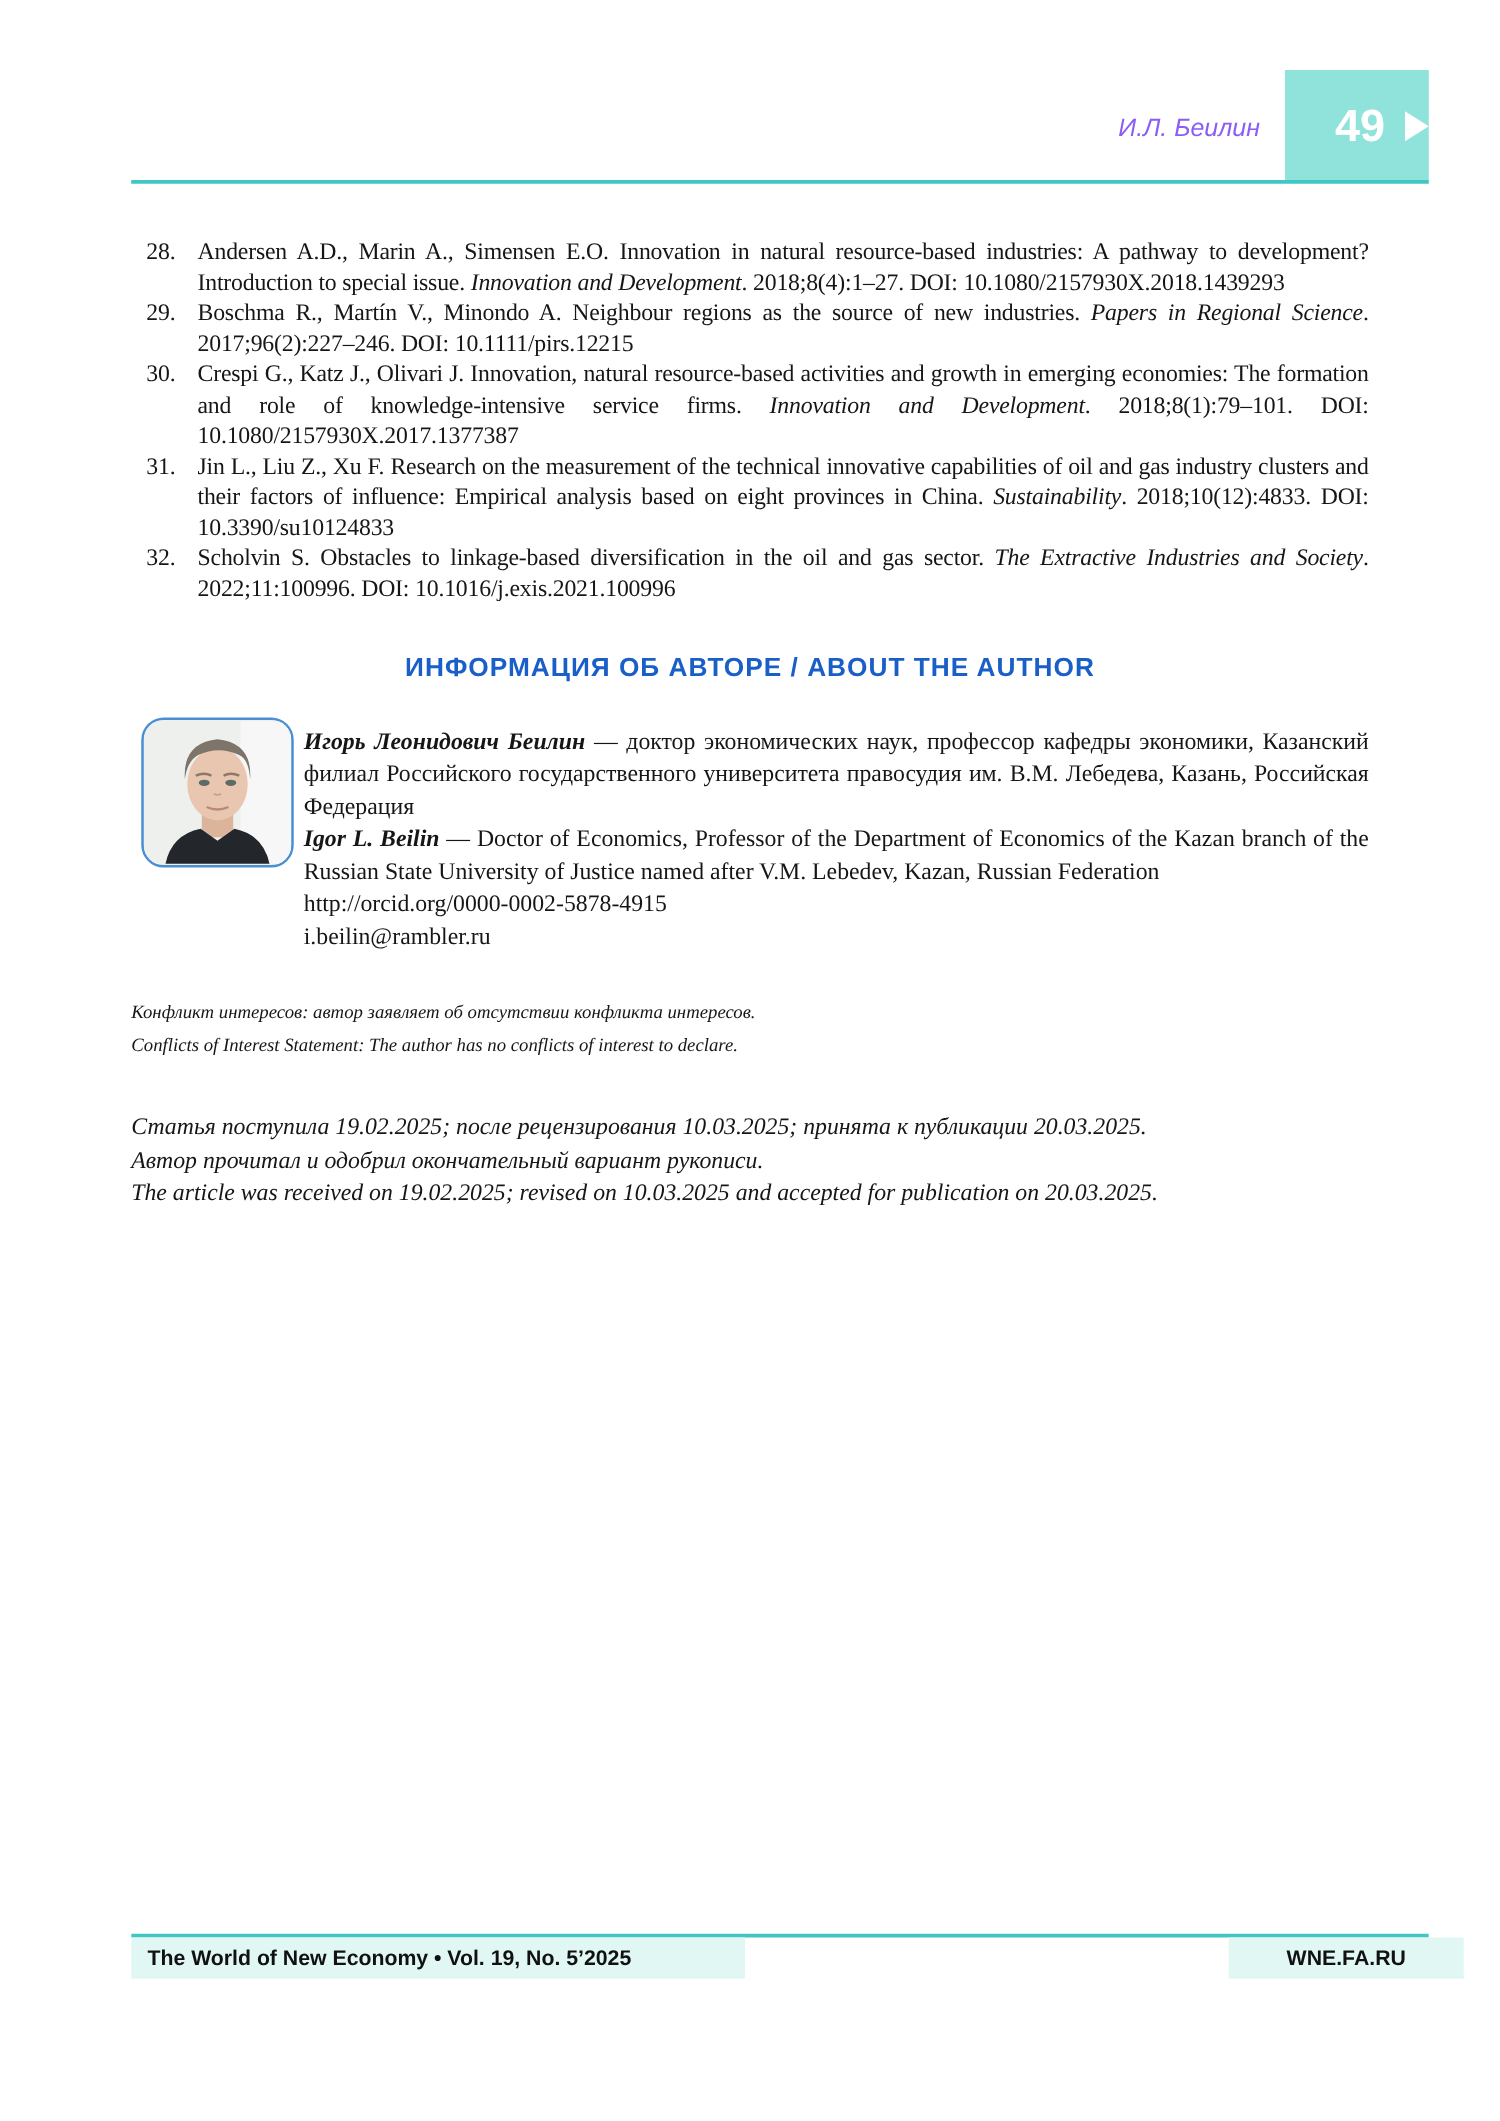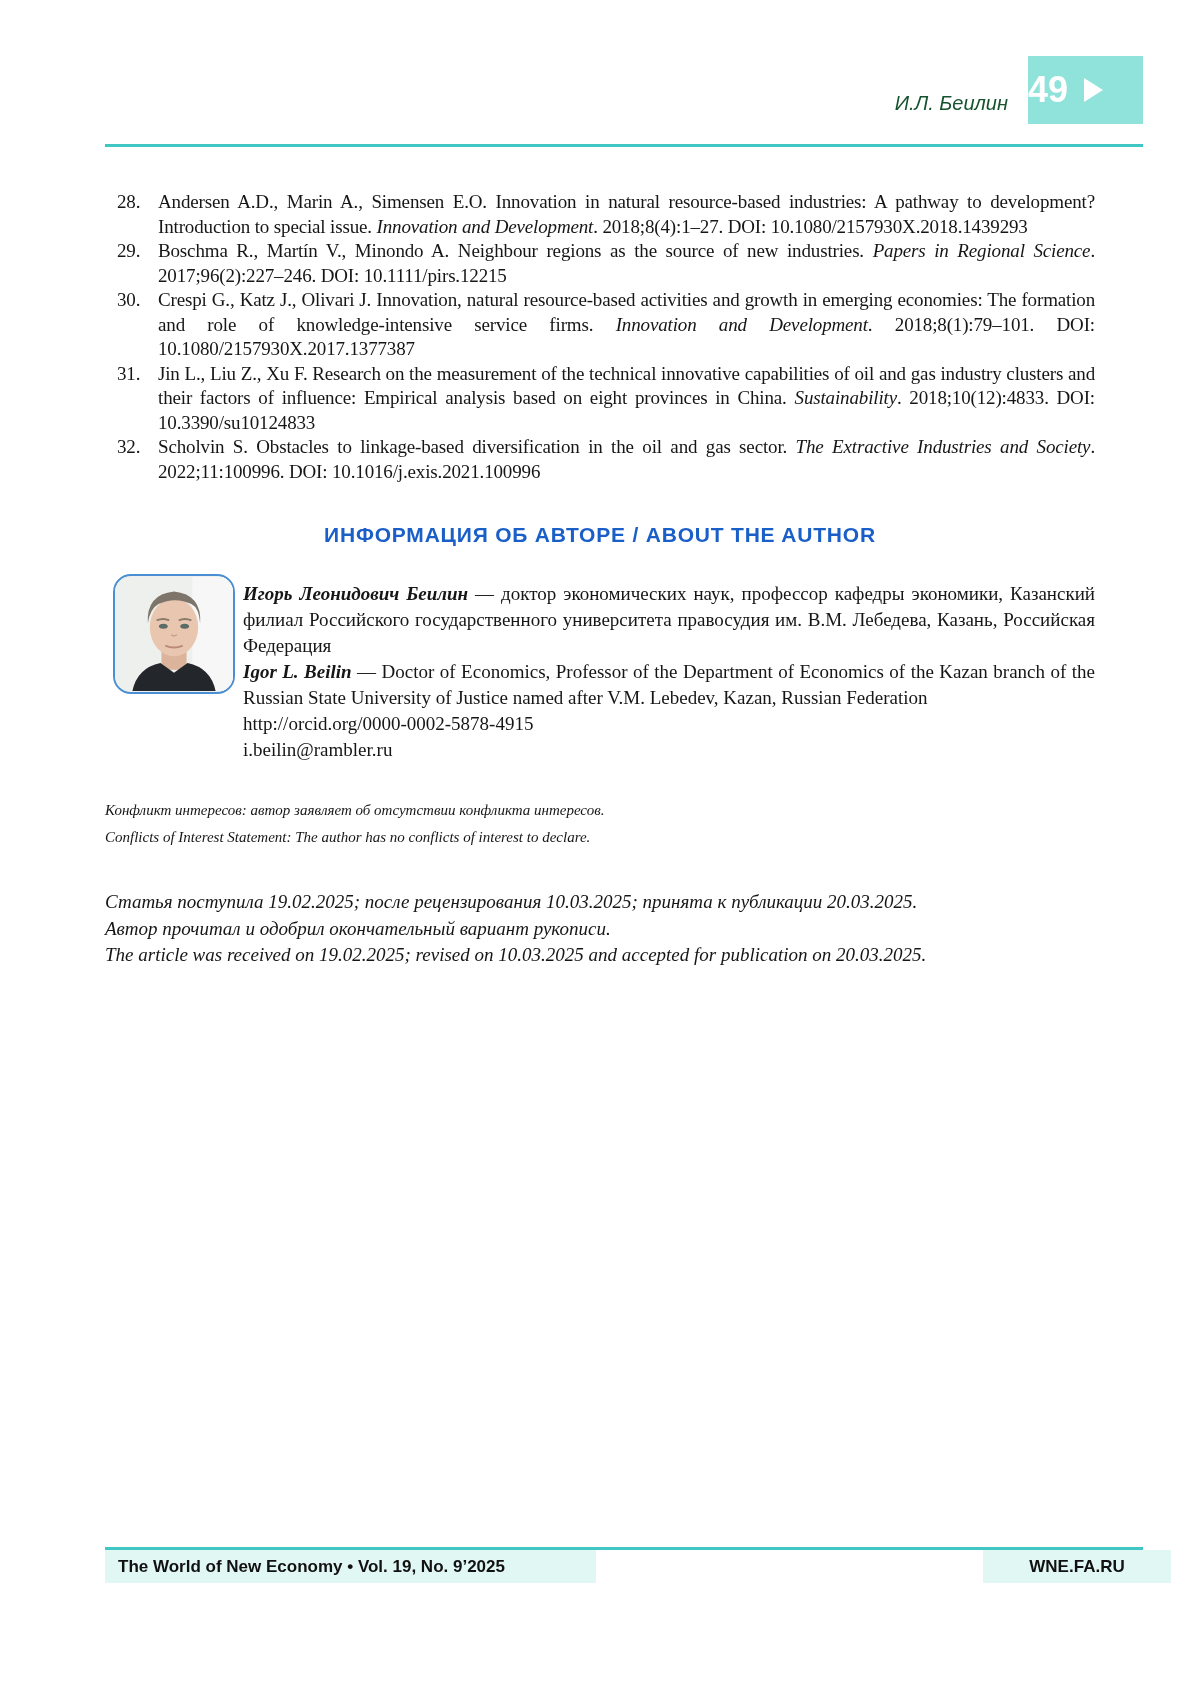--- a/index.html
+++ b/index.html
@@ -3,25 +3,25 @@
 <meta charset="utf-8">
 <style>
   html,body { margin:0; padding:0; background:#ffffff; }
   .page {
     position:relative; width:1200px; height:1697px; background:#ffffff;
     font-family:"Liberation Serif", serif; color:#161616; overflow:hidden;
   }
   
   .hdr-author {
     position:absolute; left:105px; top:92px; width:903px; text-align:right;
-    font-family:"Liberation Sans", sans-serif; font-style:italic; font-size:20px; color:#14532d;
+    font-family:"Liberation Sans", sans-serif; font-style:italic; font-size:20px; color:#8b5cf6;
   }
   .page-box {
-    position:absolute; left:1028px; top:56px; width:115px; height:68px;
-    background:#8fe3db; display:flex; align-items:center; justify-content:flex-start; gap:16px;
+    position:absolute; left:1028px; top:56px; width:115px; height:90px;
+    background:#8fe3db; display:flex; align-items:center; justify-content:flex-end; gap:16px;
   }
   .page-num { color:#ffffff; font-family:"Liberation Sans", sans-serif; font-weight:bold; font-size:36px; }
   .page-arrow { width:0; height:0; border-left:19px solid #ffffff; border-top:12px solid transparent; border-bottom:12px solid transparent; }
   .hdr-rule { position:absolute; left:105px; top:144px; width:1038px; height:3px; background:#41c7c3; }
   
   .refs { position:absolute; left:105px; top:170px; width:990px; font-size:19px; line-height:24.5px; letter-spacing:-0.15px;margin-top:20px; }
   .ref-item { display:flex; }
   .ref-num { flex:0 0 53px; width:53px; padding-left:12px; box-sizing:border-box; }
   .ref-body { flex:1; text-align:justify; }
   
@@ -123,19 +123,19 @@
   </div>
 
   <div class="dates">
     <div>Статья поступила 19.02.2025; после рецензирования 10.03.2025; принята к публикации 20.03.2025.</div>
     <div>Автор прочитал и одобрил окончательный вариант рукописи.</div>
     <div>The article was received on 19.02.2025; revised on 10.03.2025 and accepted for publication on 20.03.2025.</div>
   </div>
 
   <div class="ftr-rule"></div>
   <div class="ftr-left">
-    <span>The World of New Economy • Vol. 19, No. 9’2025</span>
+    <span>The World of New Economy • Vol. 19, No. 5’2025</span>
   </div>
   <div class="ftr-right">
     <span>WNE.FA.RU</span>
   </div>
 
 </div>
 
 </body></html>

